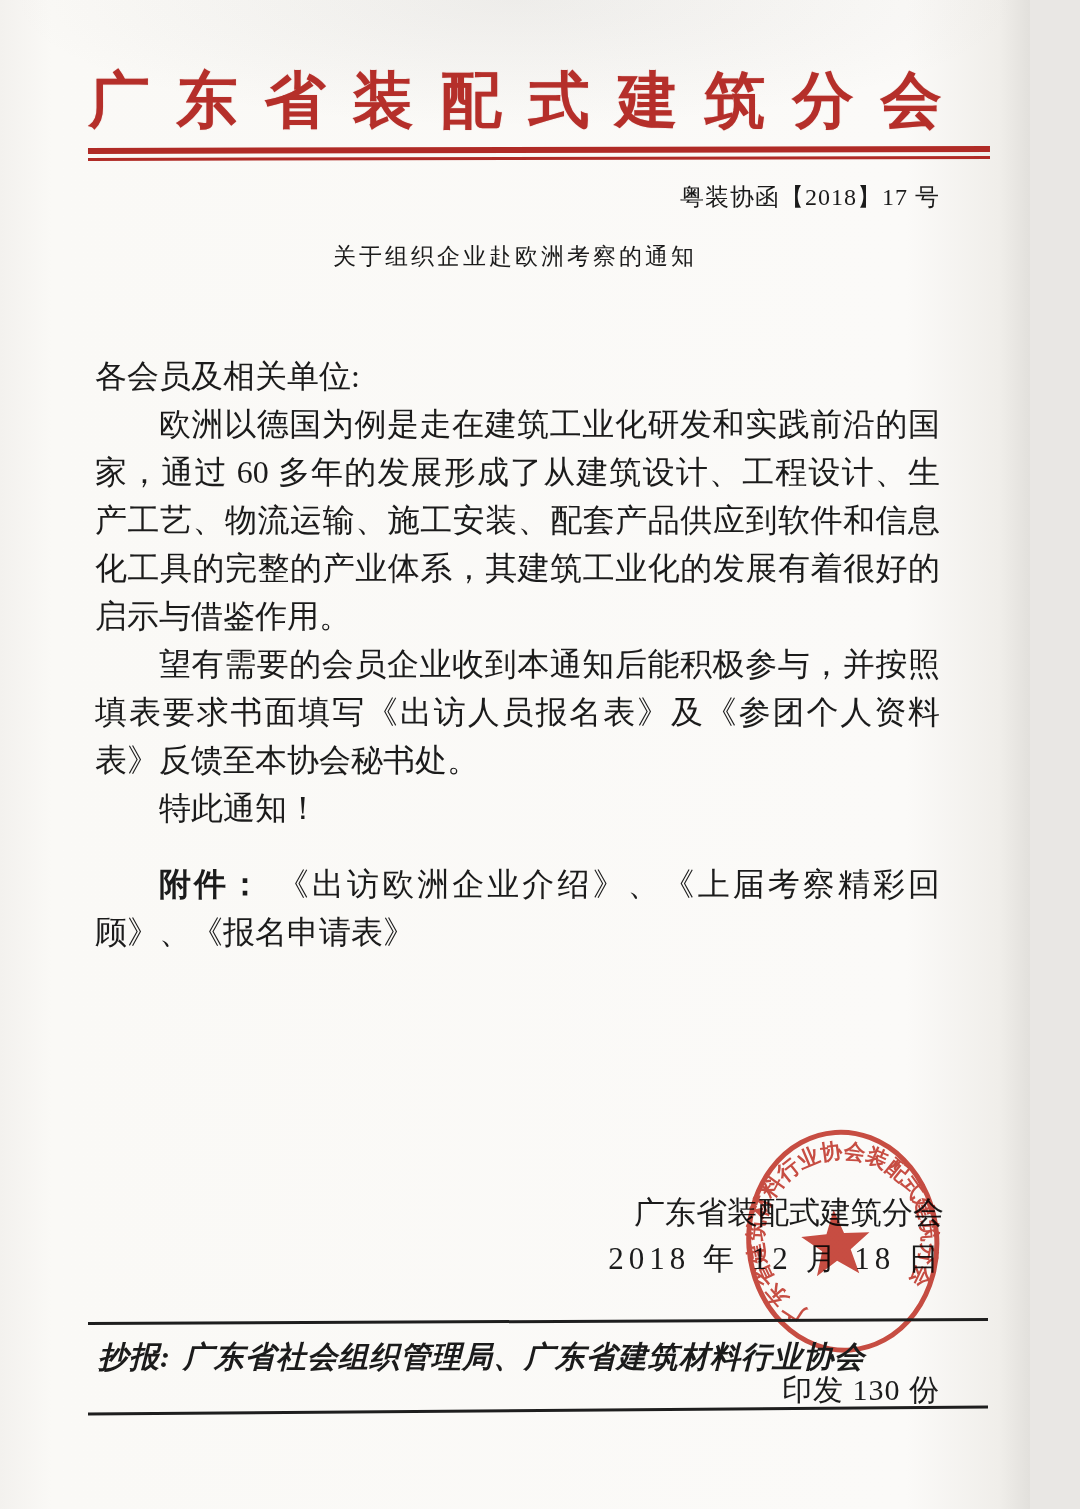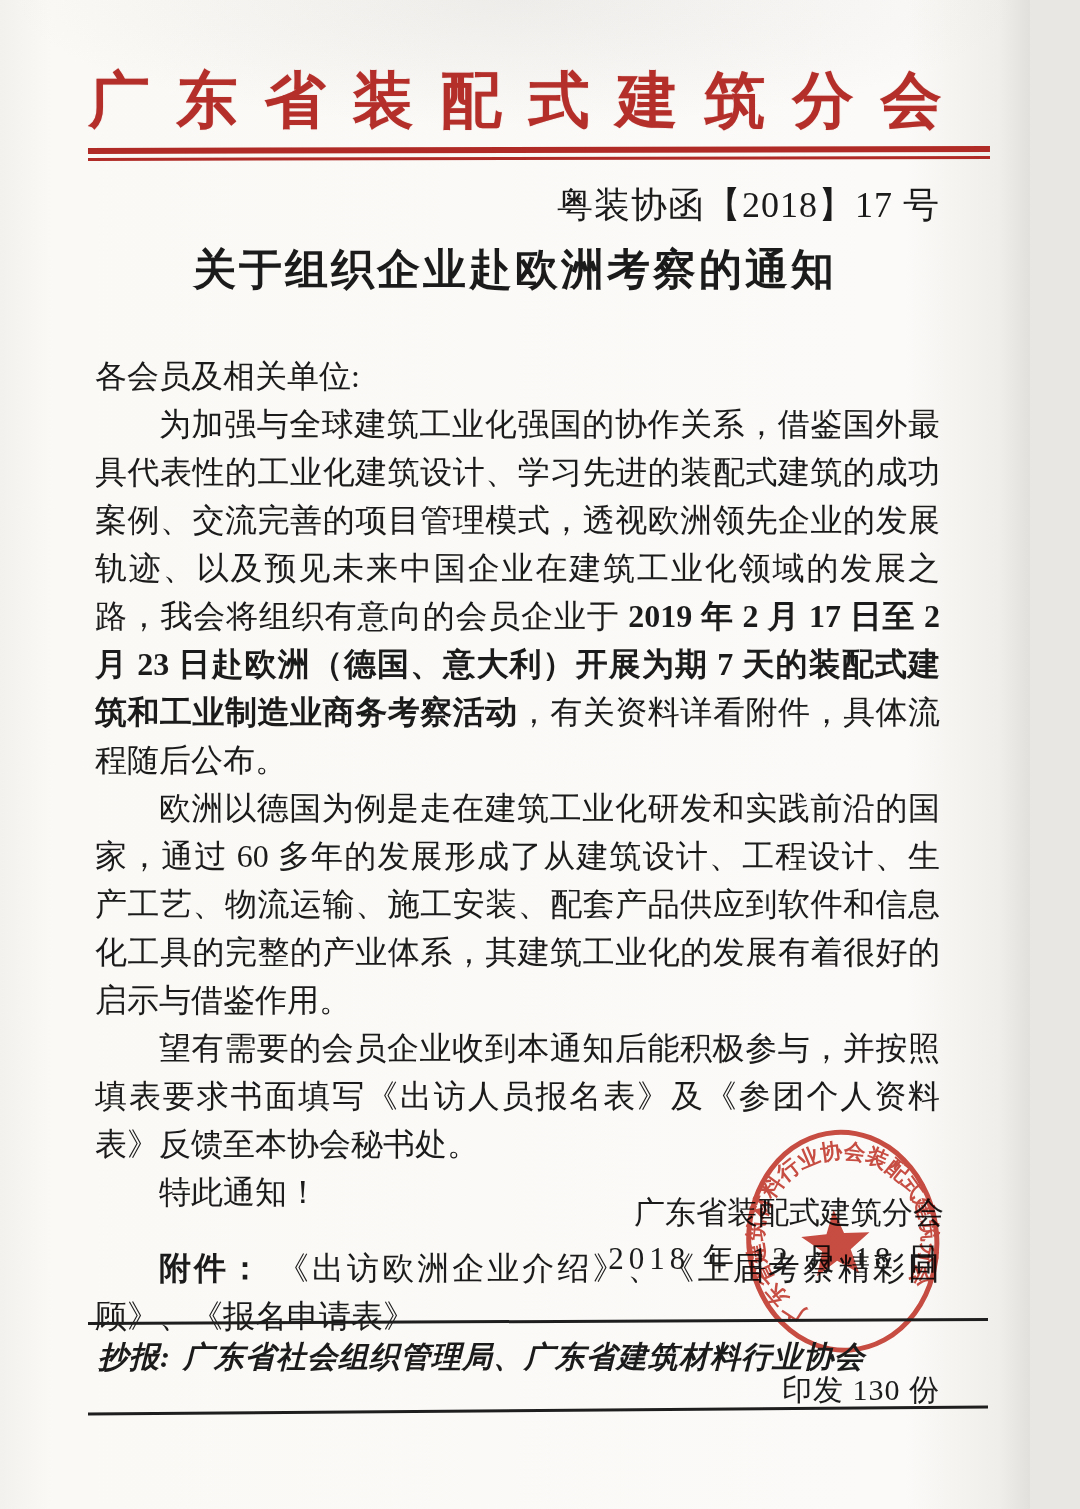--- a/index.html
+++ b/index.html
@@ -26,26 +26,26 @@
     white-space:nowrap;
   }
   .red-rule{
     position:absolute;top:147px;left:88px;width:902px;height:4px;
     border-top:6px solid #b02b26;
     border-bottom:3px solid #b02b26;
     transform:rotate(-0.12deg);
   }
   .doc-number{
     position:absolute;top:181px;right:90px;
-    font-size:36px;letter-spacing:1px;
+    font-size:24px;letter-spacing:1px;
   }
   
   .notice-title{
     position:absolute;top:241px;left:0;width:100%;
-    text-align:center;font-size:43px;font-weight:700;
+    text-align:center;font-size:23px;font-weight:400;
     letter-spacing:3px;margin:0;
   }
   
   .body-text{
     position:absolute;top:352px;left:95px;right:90px;
     font-size:32px;line-height:48px;
     text-align:justify;
   }
   .body-text p{margin:0;text-indent:2em;}
   .body-text p.salutation{text-indent:0;}
@@ -85,21 +85,20 @@
 <div class="page">
 
   <div class="org-name">广东省装配式建筑分会</div>
   <div class="red-rule"></div>
   <div class="doc-number">粤装协函【2018】17 号</div>
 
   <h1 class="notice-title">关于组织企业赴欧洲考察的通知</h1>
 
   <div class="body-text">
     <p class="salutation">各会员及相关单位:</p>
-    <p><span>为加强与全球建筑工业化强国的协作关系，借鉴国外最具代表性的工业化建筑设计、学习先进的装配式建筑的成功案例、交流完善的项目管理模式，透视欧洲领先企业的发展轨迹、以及预见未来中国企业在建筑工业化领域的发展之路，我会将组织有意向的会员企业于 </span><b>2019 年 2 月 17 日至 2 月 23 日赴欧洲（德国、意大利）开展为期 7 天的装配式建筑和工业制造业商务考察活动</b><span>，有关资料详看附件，具体流程随后公布。</span></p>
     <p>欧洲以德国为例是走在建筑工业化研发和实践前沿的国家，通过 60 多年的发展形成了从建筑设计、工程设计、生产工艺、物流运输、施工安装、配套产品供应到软件和信息化工具的完整的产业体系，其建筑工业化的发展有着很好的启示与借鉴作用。</p>
     <p>望有需要的会员企业收到本通知后能积极参与，并按照填表要求书面填写《出访人员报名表》及《参团个人资料表》反馈至本协会秘书处。</p>
     <p>特此通知！</p>
     <p class="attach"><b>附件：</b><span>《出访欧洲企业介绍》、《上届考察精彩回顾》、《报名申请表》</span></p>
   </div>
 
   <div class="sig-block">
     <div>广东省装配式建筑分会</div>
     <div class="sig-date">2018 年 12 月 18 日</div>
   </div>

